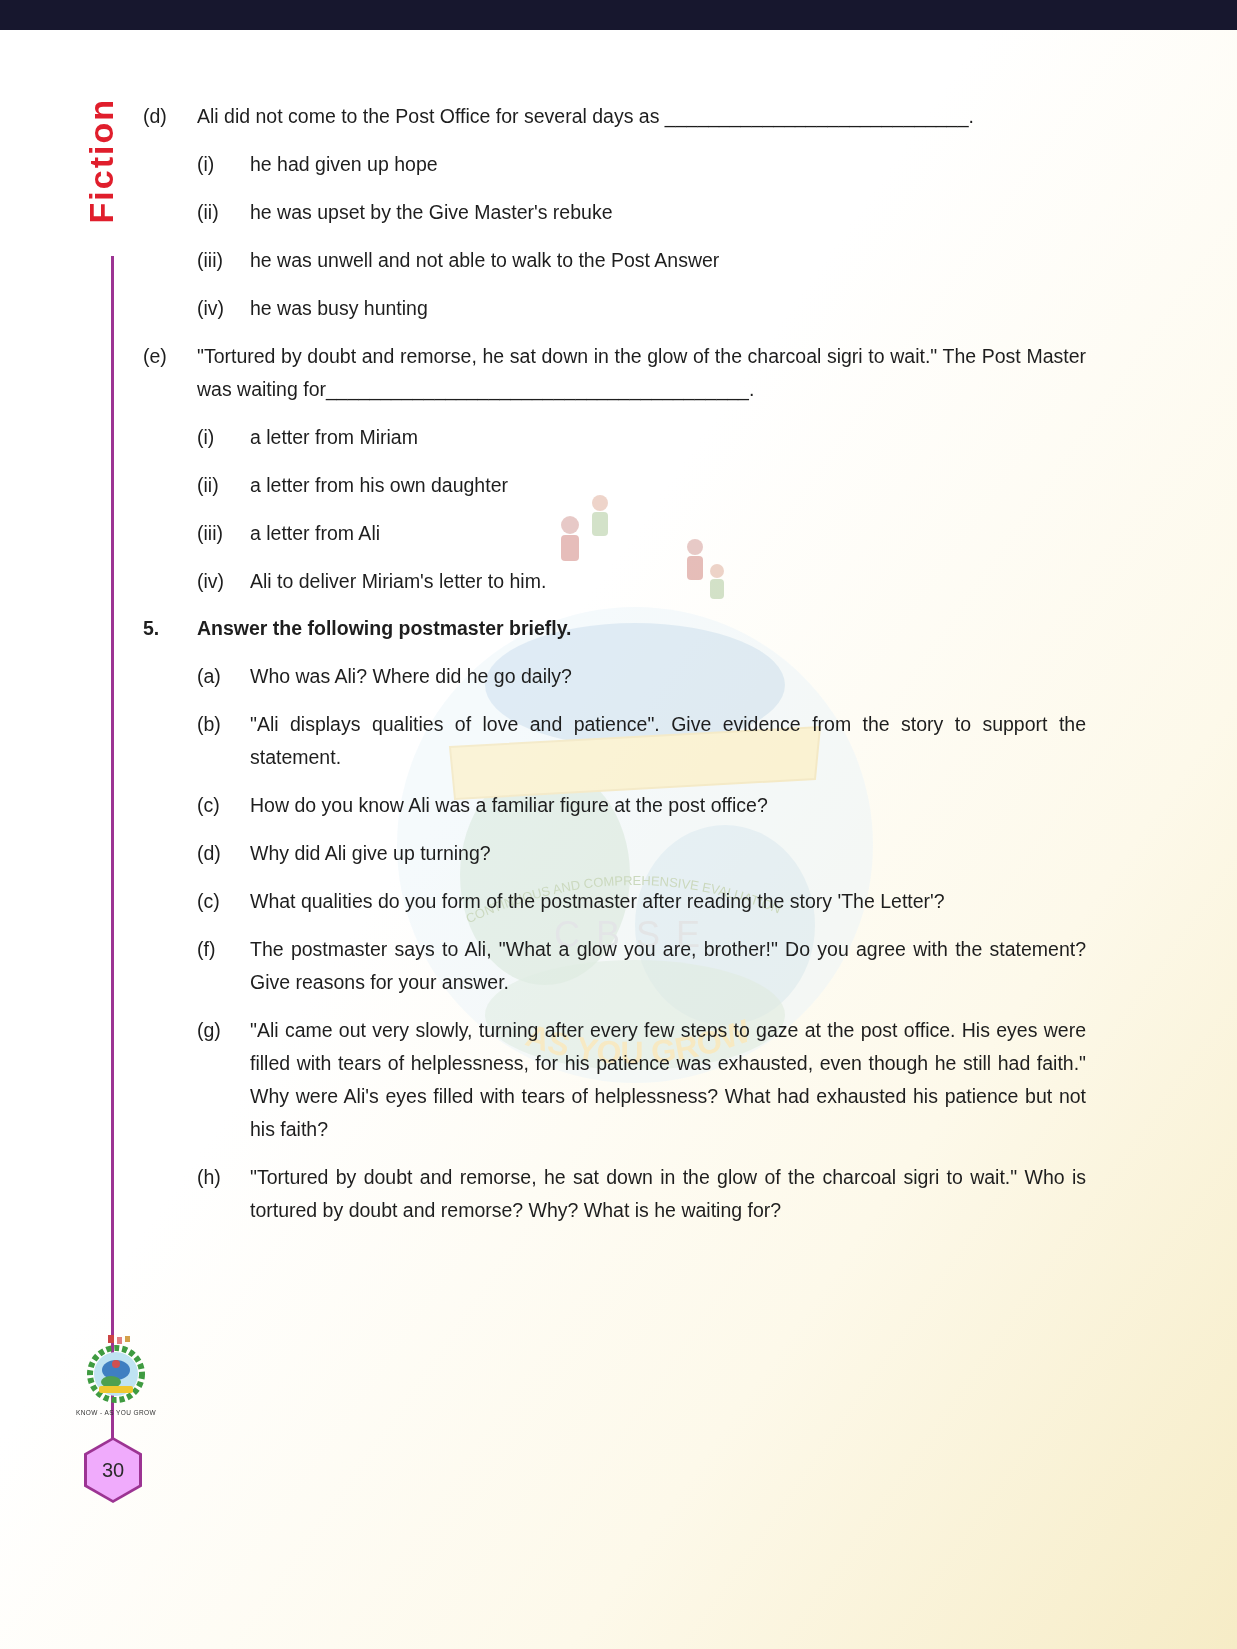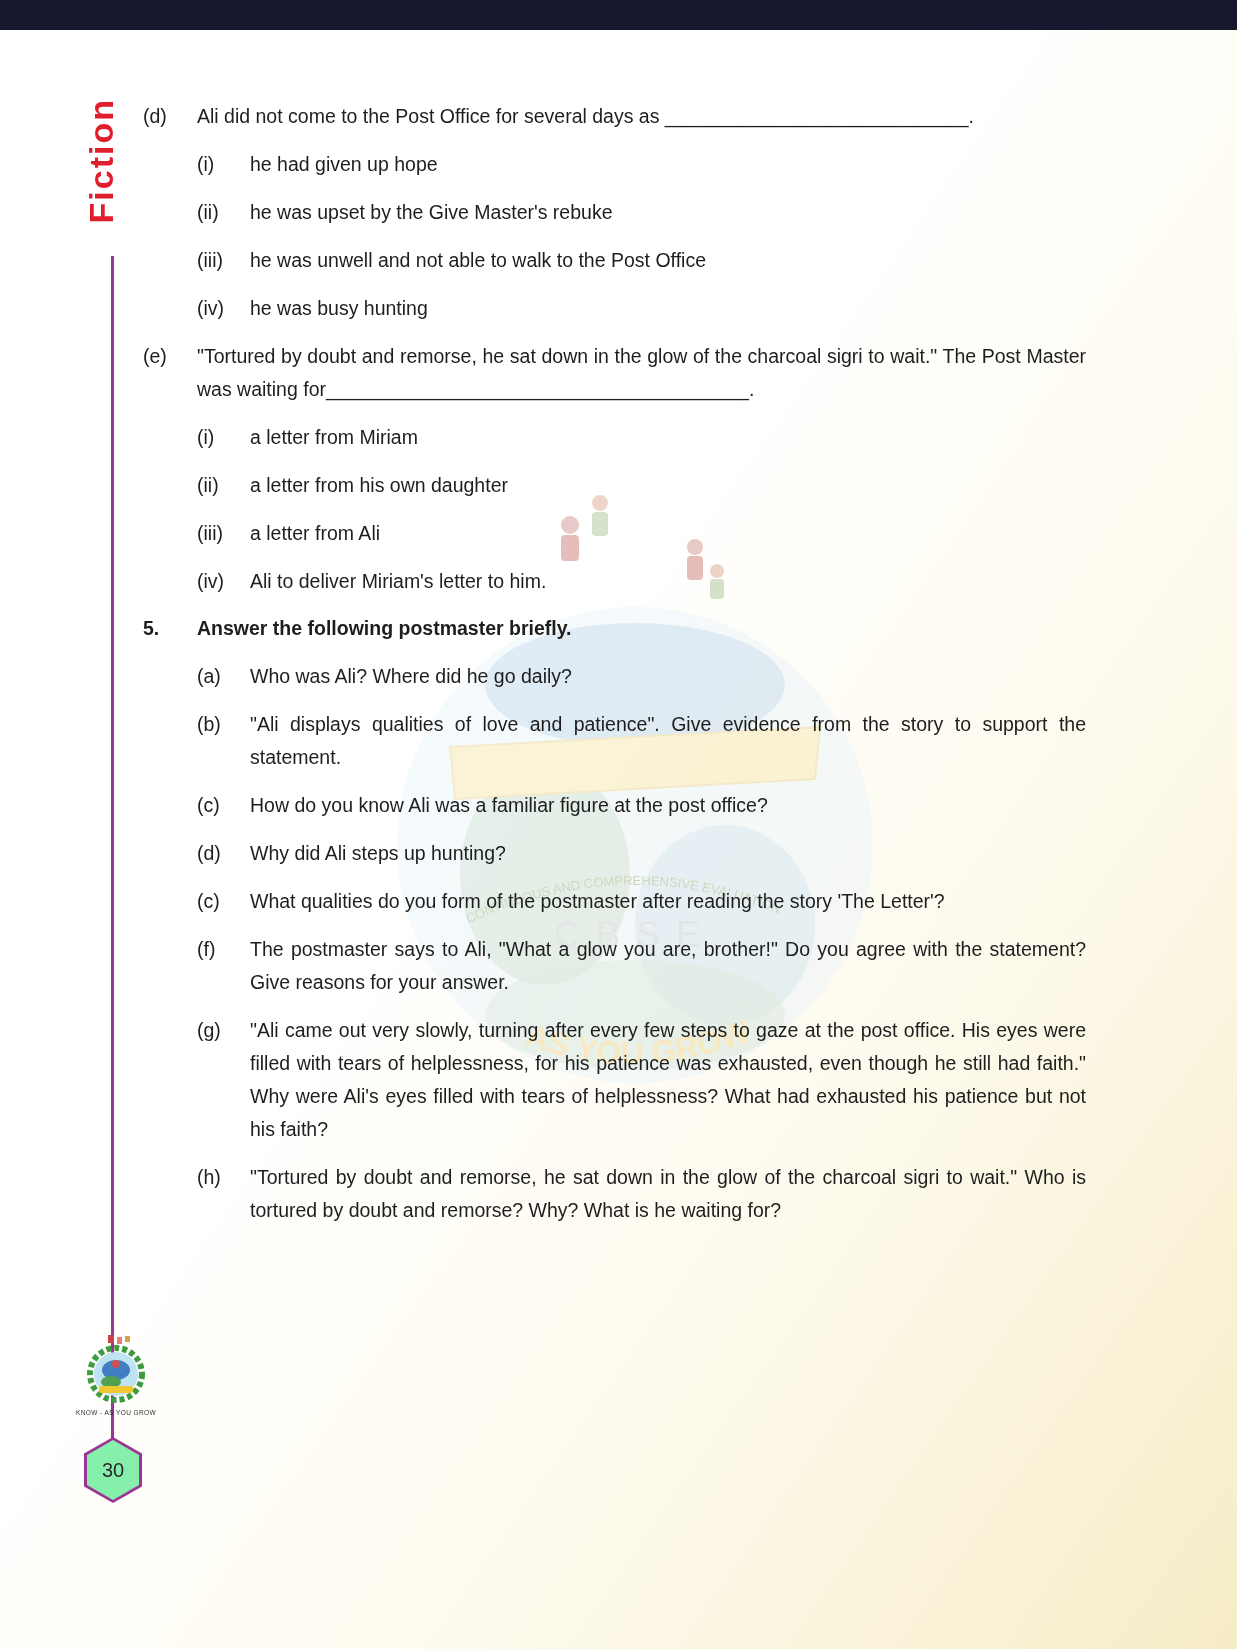--- a/index.html
+++ b/index.html
@@ -48,21 +48,21 @@
     white-space:nowrap;
   }
   .page-badge {
     position:absolute; left:84px; top:1437px;
     width:58px; height:66px; background:#9c3493;
     clip-path:polygon(50% 0,100% 25%,100% 75%,50% 100%,0 75%,0 25%);
     z-index:3;
   }
   .page-badge-inner {
     position:absolute; left:3px; top:3px; right:3px; bottom:3px;
-    background:#86efac;
+    background:#f0abfc;
     clip-path:polygon(50% 0,100% 25%,100% 75%,50% 100%,0 75%,0 25%);
     display:flex; align-items:center; justify-content:center;
     font-size:20px; color:#2b2b2b;
   }
 </style>
 </head>
 <body>
 
 <div class="top-bar"></div>
 
@@ -115,21 +115,21 @@
     <div class="row">
       <div class="row-label">(i)</div>
       <div class="row-text">he had given up hope</div>
     </div>
     <div class="row">
       <div class="row-label">(ii)</div>
       <div class="row-text">he was upset by the Give Master's rebuke</div>
     </div>
     <div class="row">
       <div class="row-label">(iii)</div>
-      <div class="row-text">he was unwell and not able to walk to the Post Office</div>
+      <div class="row-text">he was unwell and not able to walk to the Post Answer</div>
     </div>
     <div class="row">
       <div class="row-label">(iv)</div>
       <div class="row-text">he was busy hunting</div>
     </div>
   </div>
 
   <div class="row">
     <div class="row-label">(e)</div>
     <div class="row-text">"Tortured by doubt and remorse, he sat down in the glow of the charcoal sigri to wait." The Post Master was waiting for_______________________________________.</div>
@@ -166,21 +166,21 @@
     <div class="row">
       <div class="row-label">(b)</div>
       <div class="row-text">"Ali displays qualities of love and patience". Give evidence from the story to support the statement.</div>
     </div>
     <div class="row">
       <div class="row-label">(c)</div>
       <div class="row-text">How do you know Ali was a familiar figure at the post office?</div>
     </div>
     <div class="row">
       <div class="row-label">(d)</div>
-      <div class="row-text">Why did Ali steps up hunting?</div>
+      <div class="row-text">Why did Ali give up turning?</div>
     </div>
     <div class="row">
       <div class="row-label">(c)</div>
       <div class="row-text">What qualities do you form of the postmaster after reading the story 'The Letter'?</div>
     </div>
     <div class="row">
       <div class="row-label">(f)</div>
       <div class="row-text">The postmaster says to Ali, "What a glow you are, brother!"  Do you agree with the statement? Give reasons for your answer.</div>
     </div>
     <div class="row">

